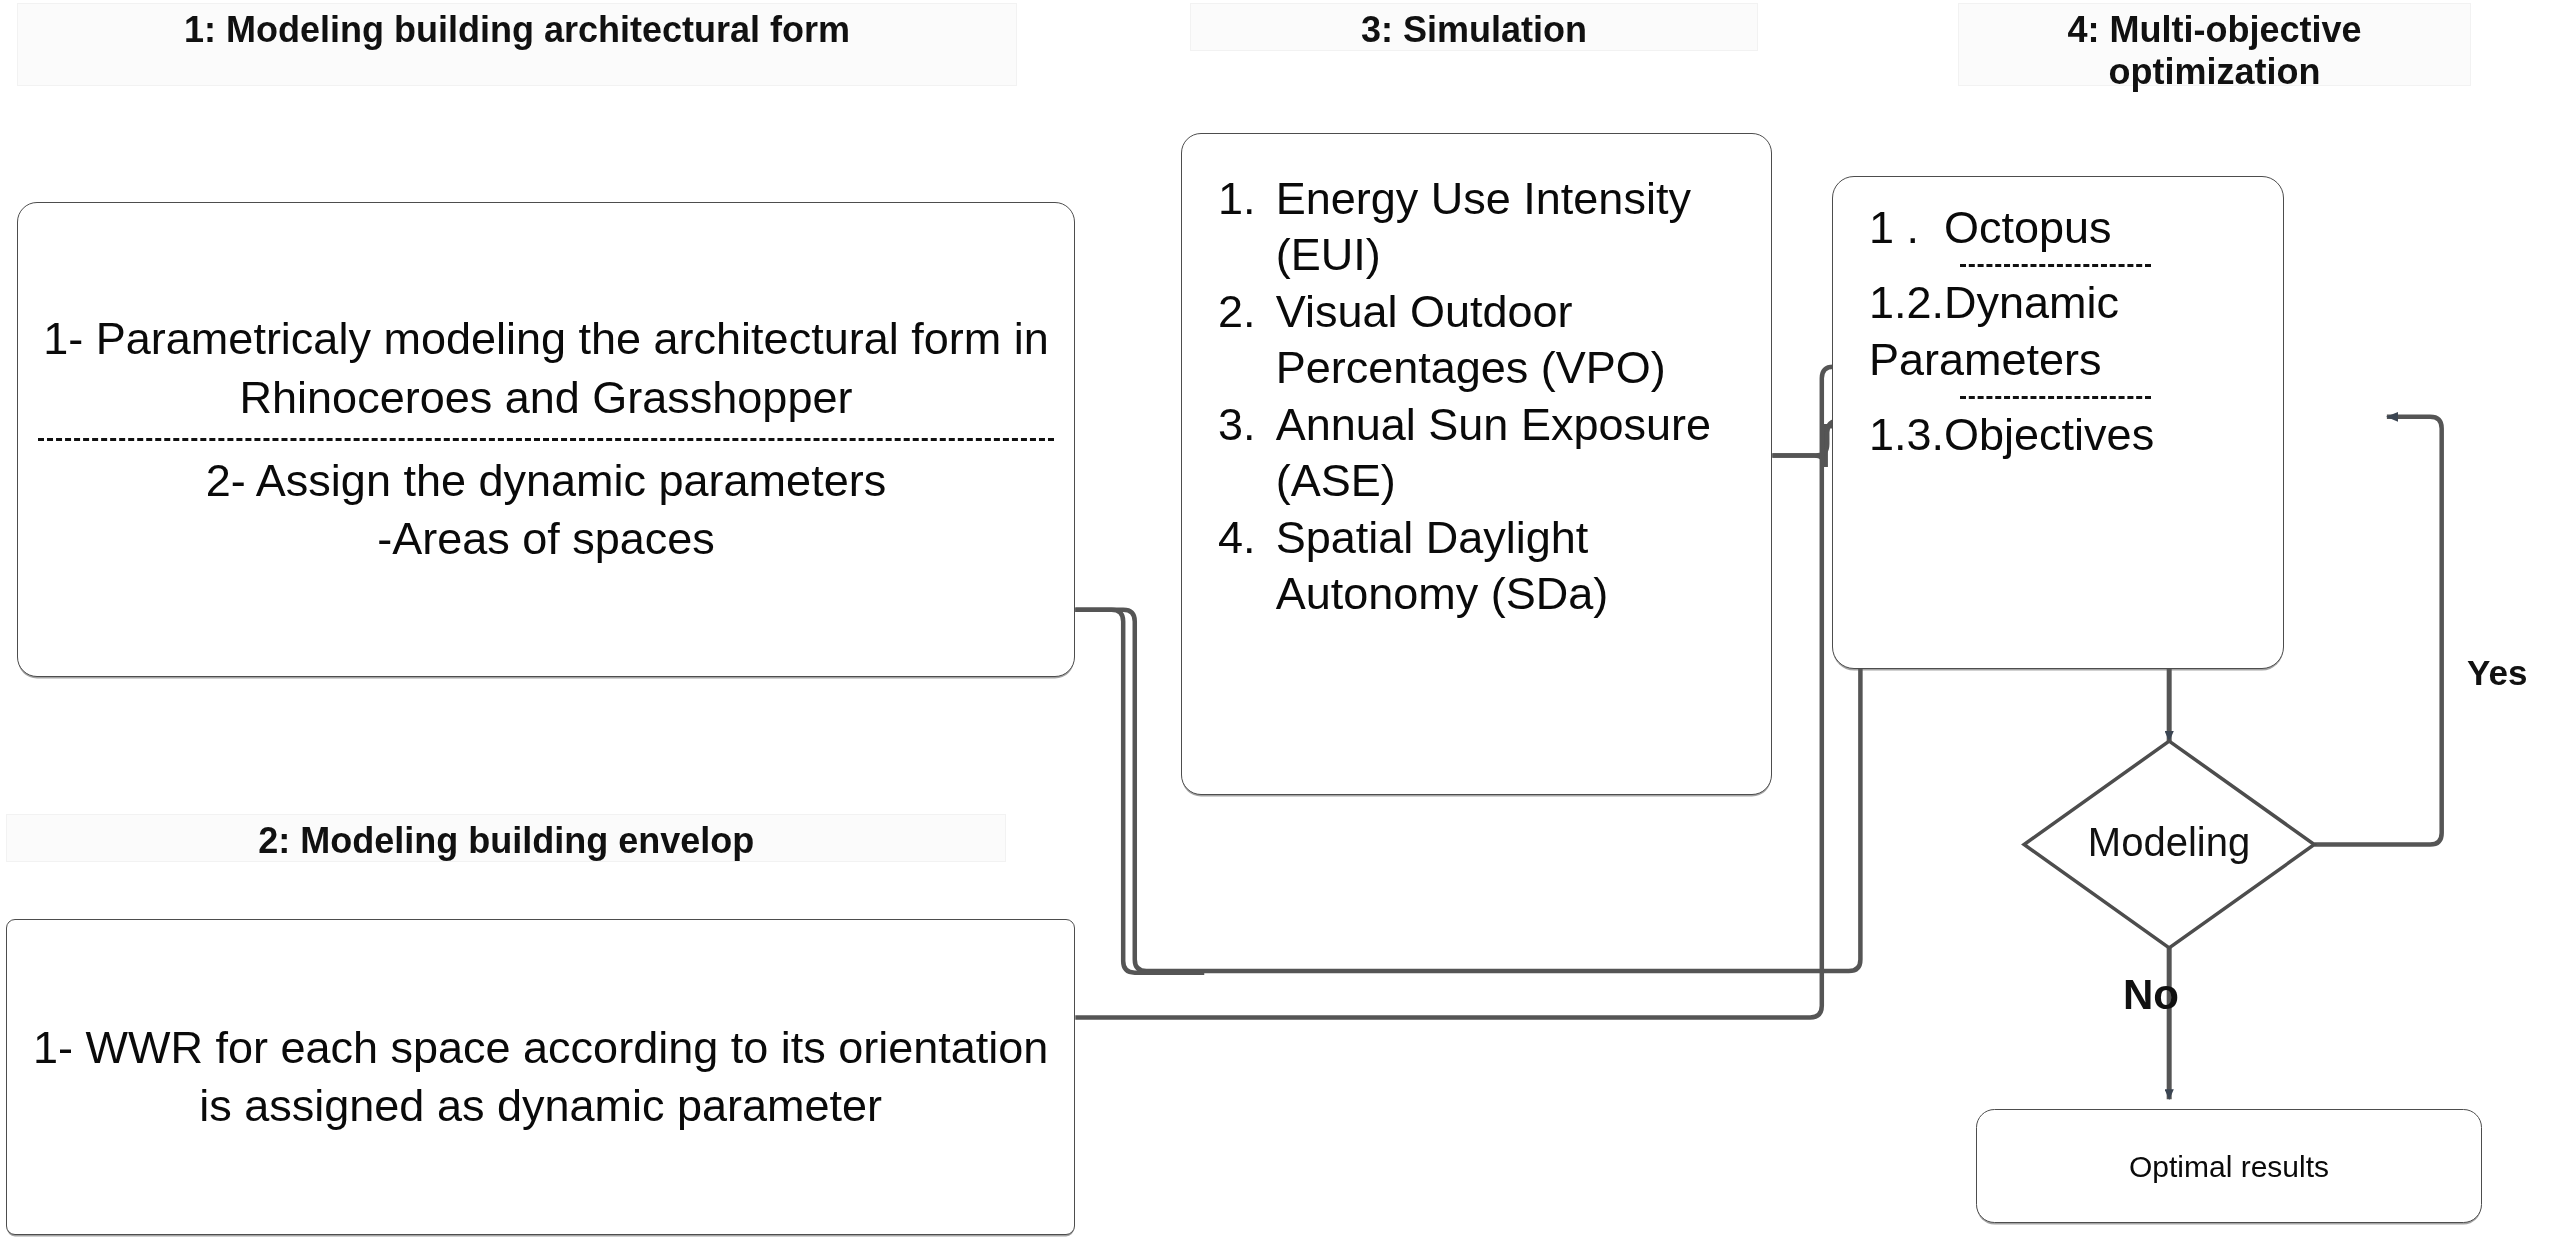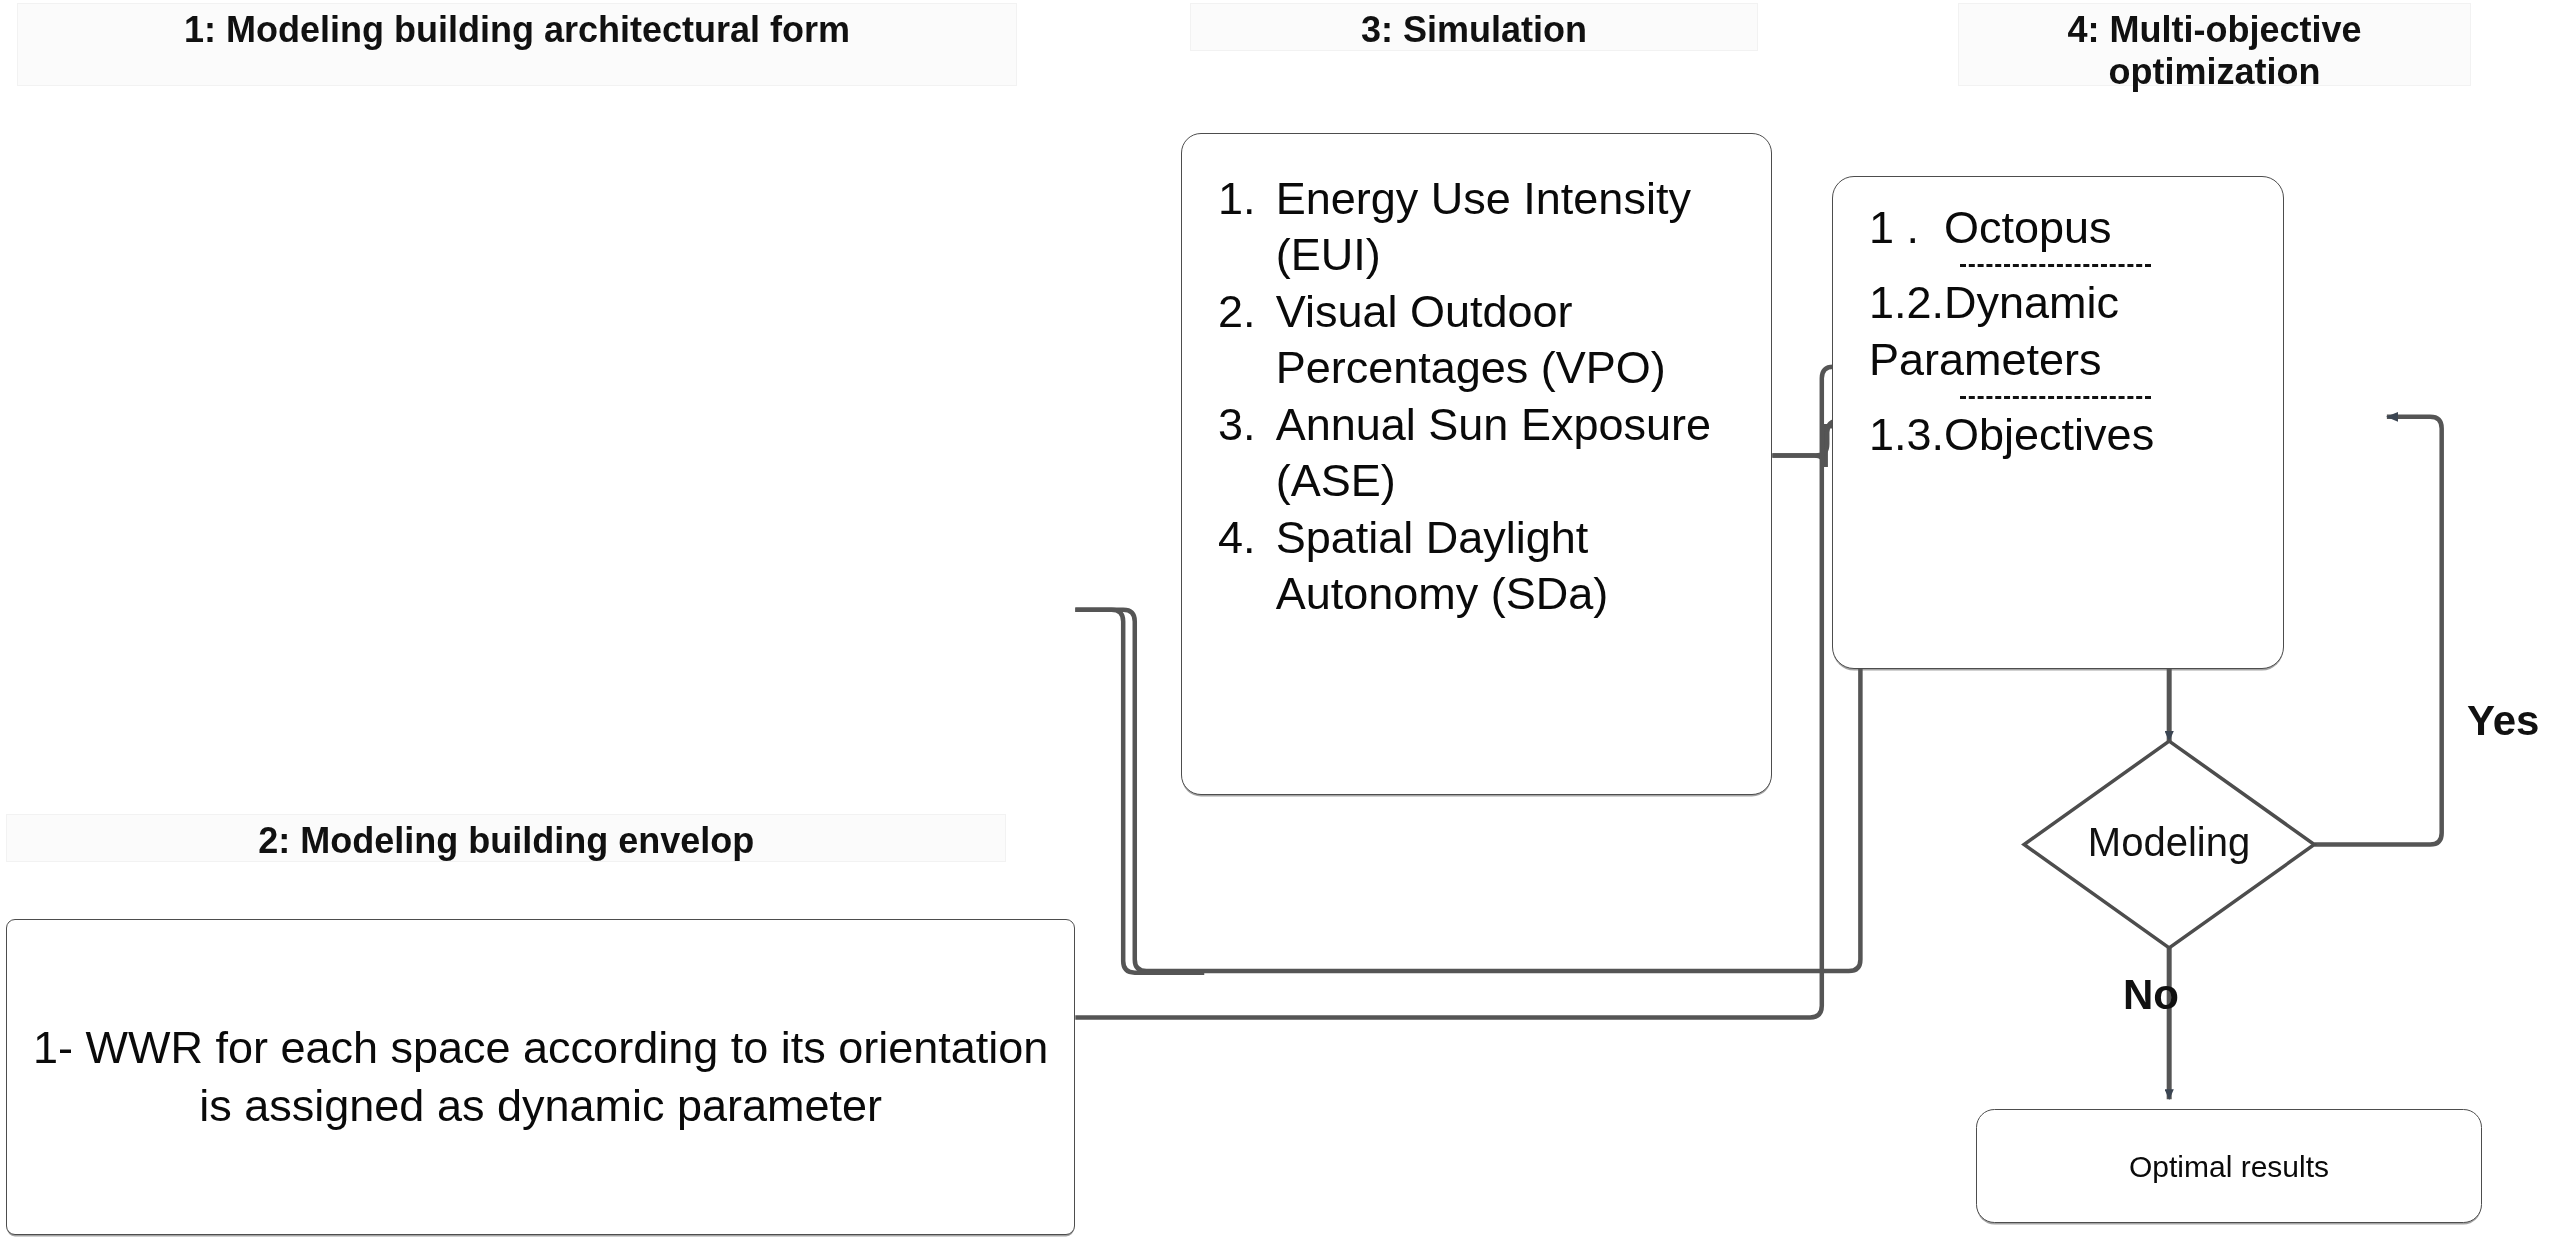--- a/index.html
+++ b/index.html
@@ -139,20 +139,28 @@
   </div>
 
   <div class="hdr" style="left:1190px; top:3.1px; width:568px; height:48px; font-size:36px;">
     <span>3: Simulation</span>
   </div>
 
   <div class="hdr" style="left:1958px; top:3.1px; width:513px; height:83px; font-size:36px;">
     <span>4: Multi-objective optimization</span>
   </div>
 
+  <div class="box" style="left:17px; top:202px; width:1058px; height:475px;">
+    <div class="box-inner">
+      <div class="ctr-text" style="font-size:45px;">1- Parametricaly modeling the architectural form in Rhinoceroes and Grasshopper</div>
+      <hr class="dashline">
+      <div class="ctr-text" style="font-size:45px;">2- Assign the dynamic parameters</div>
+      <div class="ctr-text" style="font-size:45px;">-Areas of spaces</div>
+    </div>
+  </div>
 
   <div class="box" style="left:6.2px; top:919px; width:1069px; height:316px;border-radius:9px;">
     <div class="box-inner">
       <div class="ctr-text" style="font-size:45px; padding:0 23px;">1- WWR for each space according to its orientation is assigned as dynamic parameter</div>
     </div>
   </div>
 
   <div class="box" style="left:1181px; top:133px; width:591px; height:662px;">
     <div class="box-inner" style="justify-content:flex-start; padding-top:25px;">
       <ol class="simlist" style="font-size:45px;">
@@ -175,21 +183,21 @@
         <div class="row">1.3.Objectives</div>
       </div>
     </div>
   </div>
 
   <div style="position:absolute; left:2024px; top:820px; width:290px;
               text-align:center; font-size:40px; color:#111111;">
     <span>Modeling</span>
   </div>
 
-  <div class="edge-label" style="left:2467px; top:653px; font-size:42px;margin-top:44px;">
+  <div class="edge-label" style="left:2467px; top:653px; font-size:35px;">
     <span>Yes</span>
   </div>
 
   <div class="edge-label" style="left:2123px; top:971px; font-size:42px;">
     <span>No</span>
   </div>
 
   <div class="box" style="left:1976px; top:1109px; width:506px; height:114px; border-radius:18.5px;">
     <div class="box-inner">
       <div class="ctr-text" style="font-size:30px;">Optimal results</div>

